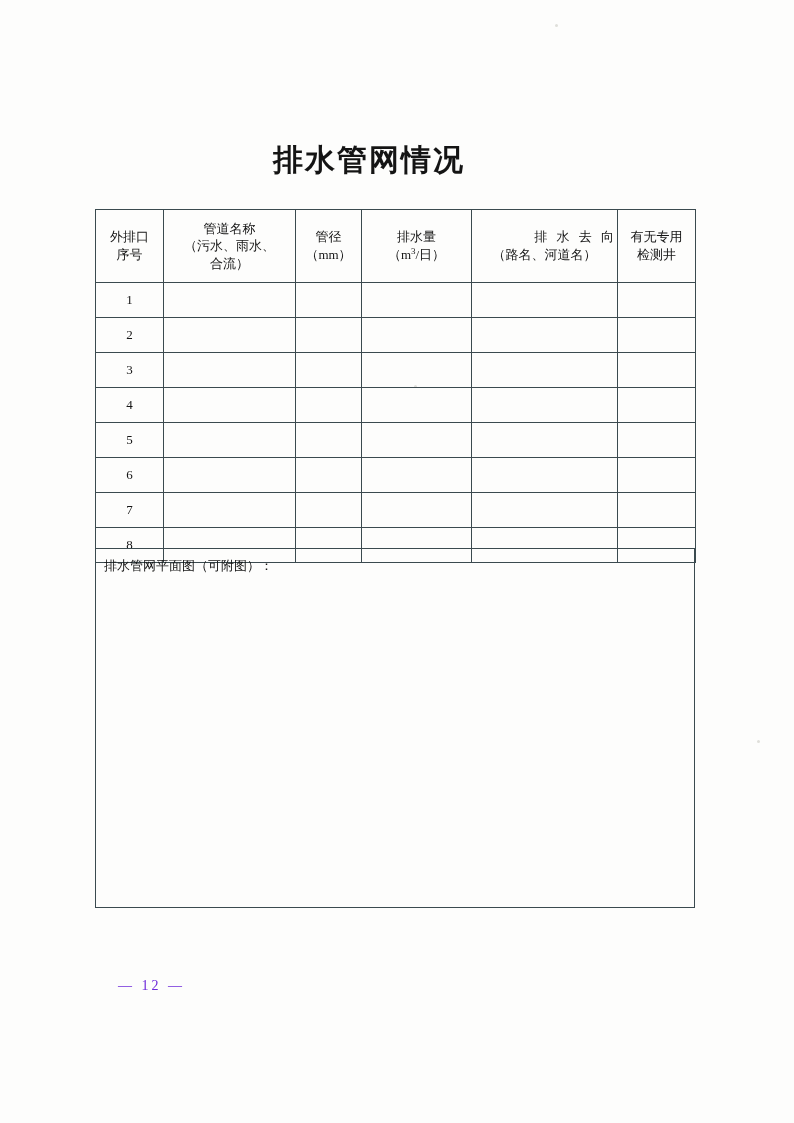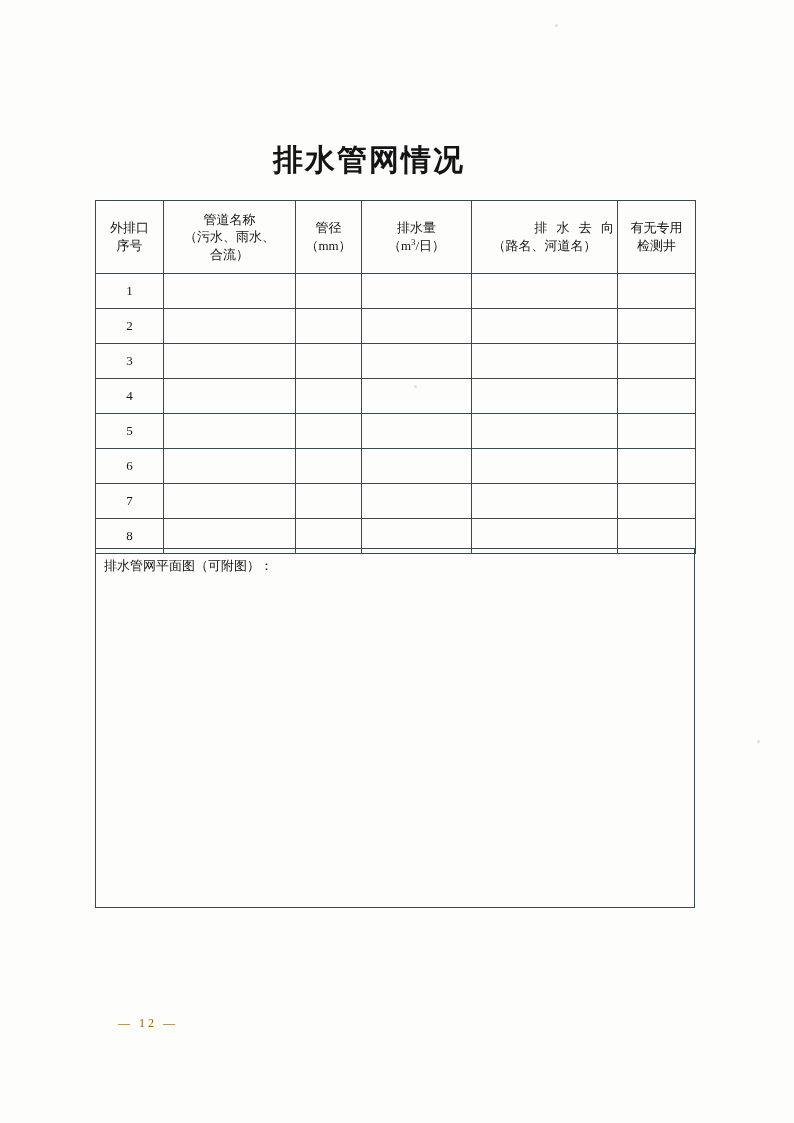--- a/index.html
+++ b/index.html
@@ -35,20 +35,21 @@
   .table-wrap {
     position: absolute;
     left: 95px;
     top: 200px;
     width: 600px;
   }
   table.form {
     border-collapse: collapse;
     width: 600px;
     table-layout: fixed;
+    margin-top: 9px;
   }
   table.form td, table.form th {
     border: 1px solid #3b4a4f;
     padding: 0;
     text-align: center;
     vertical-align: middle;
     font-size: 13px;
     font-weight: normal;
     color: #141414;
     line-height: 1.35;
@@ -82,25 +83,24 @@
     position: absolute;
     left: 8px;
     top: 8px;
     font-size: 13px;
     color: #141414;
   }
   .page-number {
     position: absolute;
     left: 118px;
     top: 978px;
-    font-size: 12px;
+    font-size: 14px;
     font-family: "Liberation Serif", serif;
     letter-spacing: 3px;
-    color: #a16207;
-    margin-top: 38px;
+    color: #6d28d9;
   }
   .speck {
     position: absolute;
     background: #cfcfc8;
     border-radius: 50%;
     opacity: .65;
   }
 </style>
 </head>
 <body>

